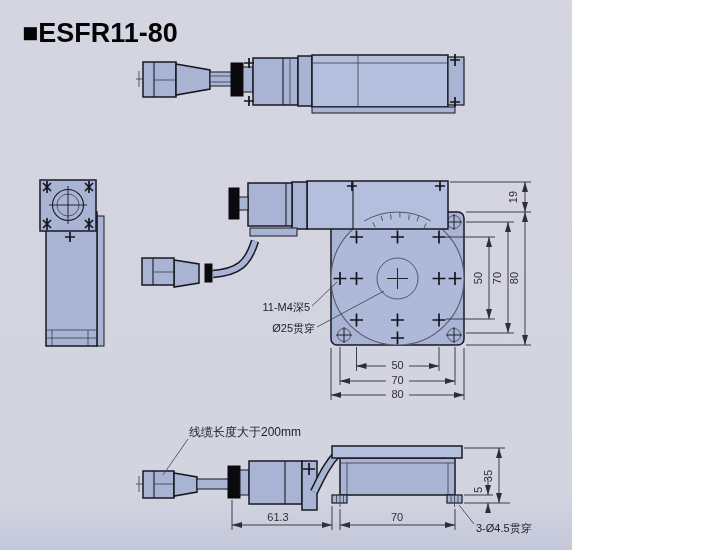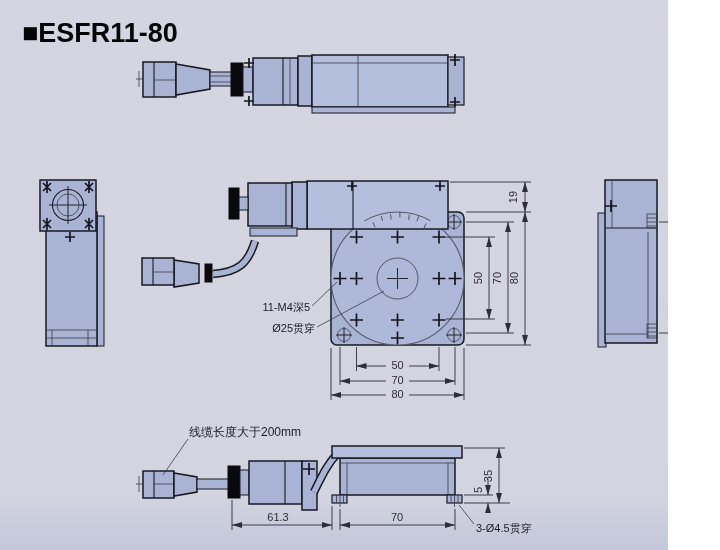--- a/index.html
+++ b/index.html
@@ -1,18 +1,18 @@
 <!DOCTYPE html>
 <html><head>
 <meta charset="utf-8">
 <style>
   html,body{margin:0;padding:0;}
   body{font-family:"Liberation Sans","DejaVu Sans",sans-serif;}
   .canvas{
-    position:relative;width:668px;height:550px;overflow:hidden;
+    position:relative;width:572px;height:550px;overflow:hidden;
     background:linear-gradient(#d4d5e1 0%,#d2d4e0 90%,#c3c7d9 100%);
   }
   svg{position:absolute;left:0;top:0;}
   .fill{fill:#a9b4d5;stroke:#181820;stroke-width:1.5;}
   .fillL{fill:#b4bedd;stroke:#181820;stroke-width:1.5;}
   .circ{fill:#aeb9d9;stroke:#565b68;stroke-width:1.1;}
   .blk{fill:#0a0a0e;stroke:#0a0a0e;stroke-width:1;}
   .ln{stroke:#181820;stroke-width:1.1;fill:none;}
   .tn{stroke:#3a3a46;stroke-width:0.8;fill:none;}
   .cross{stroke:#15151c;stroke-width:1.7;fill:none;}

